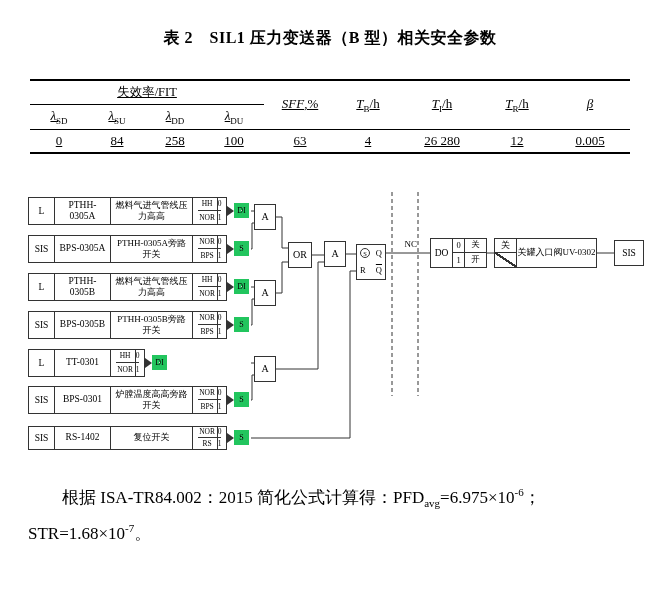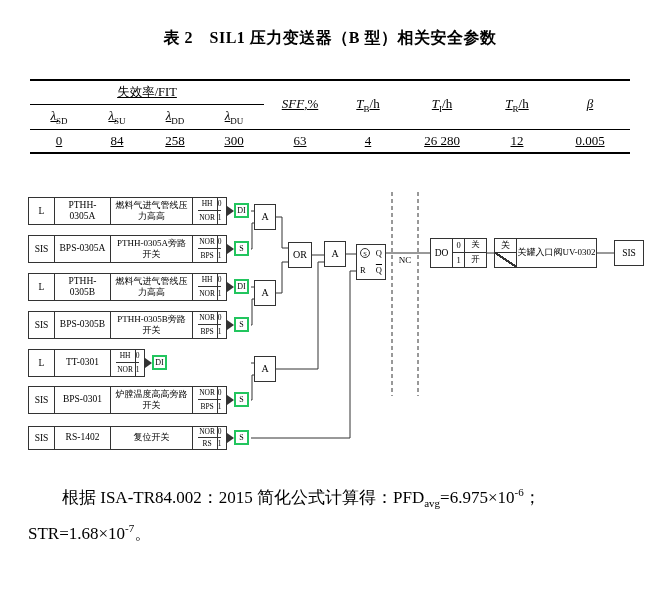--- a/index.html
+++ b/index.html
@@ -30,34 +30,34 @@
   .cell { border-right: 1px solid #333; display: flex; align-items: center; justify-content: center; text-align: center; }
   .c-tag  { width: 26px; font-size: 9.5px; }
   .c-id   { width: 56px; font-size: 9.5px; line-height: 1.1; overflow-wrap: break-word; padding: 0 1px; }
   .c-desc { width: 82px; font-size: 9px; line-height: 1.2; padding: 0 2px; }
   .c-state { width: 33px; display: flex; flex-direction: column; border-right: none; }
   .srow { flex: 1; display: flex; font-size: 7.5px; align-items: stretch; }
   .srow2 { border-top: 1px solid #333; }
   .sl { width: 20px; border-right: 1px solid #333; display: flex; align-items: center; justify-content: center; }
   .sv { flex: 1; display: flex; align-items: center; justify-content: center; }
   .tri { width: 0; height: 0; border-left: 7px solid #333; border-top: 5px solid transparent; border-bottom: 5px solid transparent; }
-  .iobox { border: 2px solid #22c55e; width: 15px; height: 15px; font-size: 8px;
+  .iobox { border: 7px solid #22c55e; width: 15px; height: 15px; font-size: 8px;
     display: flex; align-items: center; justify-content: center; background: #fff; }
 
   .gate { position: absolute; border: 1px solid #333; background: #fff;
     display: flex; align-items: center; justify-content: center; font-size: 10px; }
 
   .ff { position: absolute; left: 356px; top: 54px; width: 30px; height: 36px;
     border: 1px solid #333; background: #fff; font-size: 8.5px; display: flex; flex-direction: column; }
   .ffrow { flex: 1; display: flex; align-items: center; justify-content: space-between; padding: 0 3px; }
   .scirc { width: 10px; height: 10px; border: 1px solid #333; border-radius: 50%;
     display: flex; align-items: center; justify-content: center; font-size: 6.5px; }
   .qbar { text-decoration: overline; }
 
-  .nc { position: absolute; left: 393px; top: 65px; width: 24px; text-align: center;
+  .nc { position: absolute; left: 393px; top: 49px; width: 24px; text-align: right;
     font-size: 9px; background: #fff; }
 
   .dobox { position: absolute; left: 430px; top: 48px; width: 57px; height: 30px;
     border: 1px solid #333; background: #fff; display: flex; font-size: 8.5px; }
   .do-label { width: 22px; border-right: 1px solid #333; display: flex; align-items: center; justify-content: center; font-size: 9.5px; }
   .do-col { width: 12px; border-right: 1px solid #333; display: flex; flex-direction: column; }
   .do-col.last { flex: 1; border-right: none; }
   .do-col div { flex: 1; display: flex; align-items: center; justify-content: center; }
   .do-col div + div { border-top: 1px solid #333; }
 
@@ -109,21 +109,21 @@
     <tr class="lam-row">
       <td><span class="it">λ</span><sub>SD</sub></td>
       <td><span class="it">λ</span><sub>SU</sub></td>
       <td><span class="it">λ</span><sub>DD</sub></td>
       <td><span class="it">λ</span><sub>DU</sub></td>
     </tr>
     <tr class="val-row">
       <td>0</td>
       <td>84</td>
       <td>258</td>
-      <td>300</td>
+      <td>100</td>
       <td>63</td>
       <td>4</td>
       <td>26 280</td>
       <td>12</td>
       <td>0.005</td>
     </tr>
   </tbody>
     </table>
 
   <div class="diagram">

